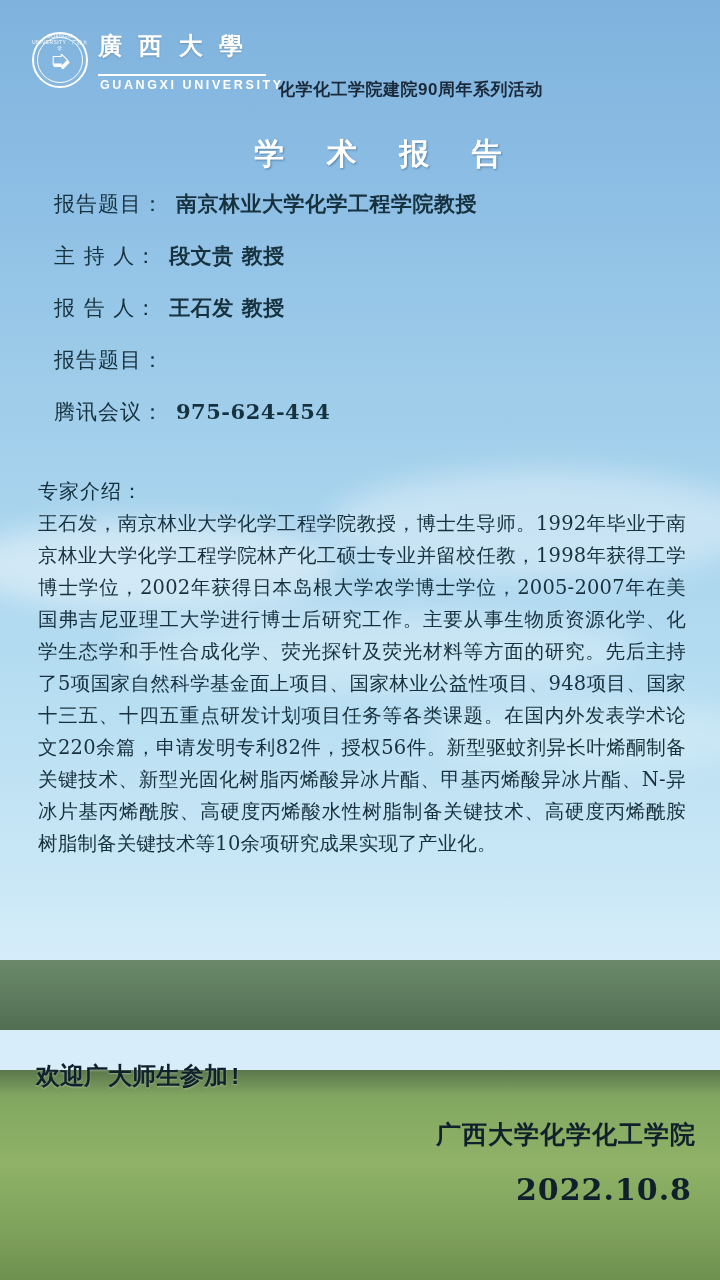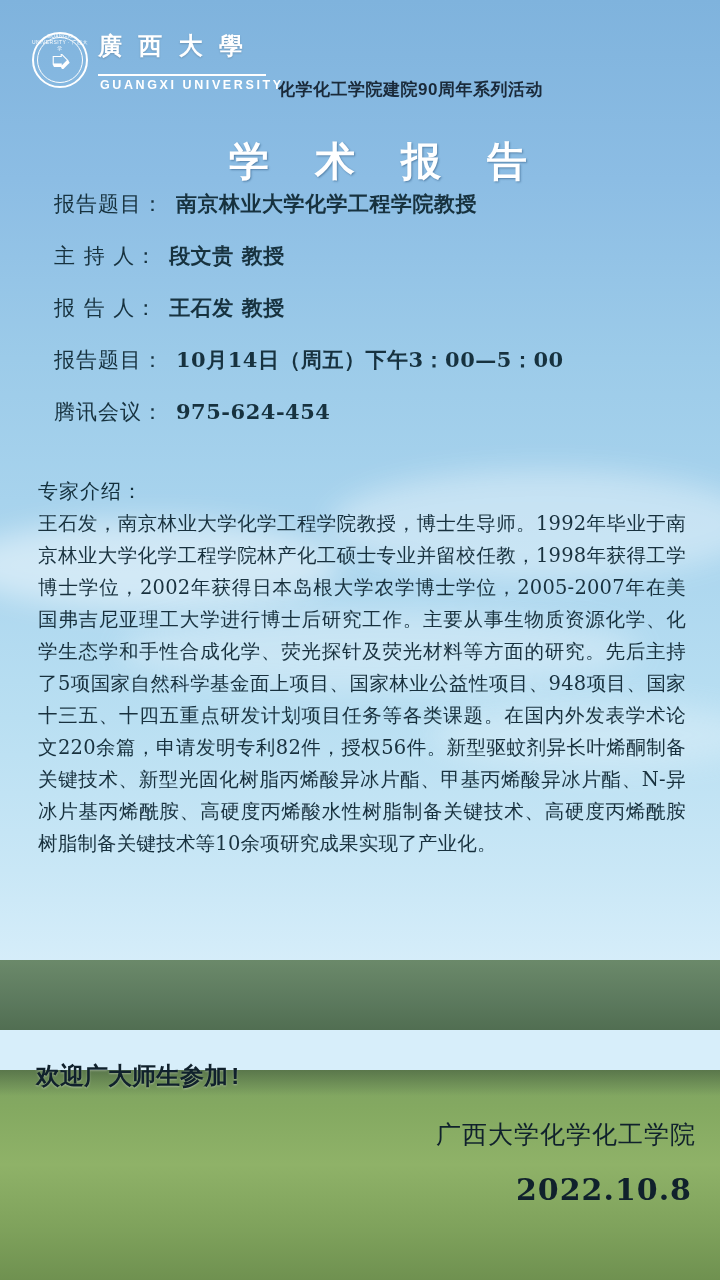--- a/index.html
+++ b/index.html
@@ -240,21 +240,21 @@
     letter-spacing: .5px;
   }
 
   
   .report-title {
     position: absolute;
     left: 0; right: 0;
     top: 134px;
     text-align: center;
     color: #ffffff;
-    font-size: 40px;
+    font-size: 30px;
     font-weight: 700;
     letter-spacing: 16px;
     text-indent: 16px;
     text-shadow: 1px 1px 2px rgba(20,60,100,.45);
     font-family: "DejaVu Serif", serif;
     margin-left: 36px;
   }
 
   
   .info {
@@ -313,21 +313,21 @@
     font-weight: 700;
     color: #10212c;
     font-family: Liberation Mono, monospace;
     text-shadow: 0 1px 2px rgba(255,255,255,.35);
   }
   .org {
     position: absolute;
     right: 24px;
     top: 1118px;
     font-size: 25px;
-    font-weight: 400;
+    font-weight: 700;
     color: #10212c;
     font-family: "DejaVu Serif", serif;
     letter-spacing: 1px;
     text-align: center;
   }
   .date {
     position: absolute;
     right: 28px;
     top: 1172px;
     font-size: 30px;
@@ -373,21 +373,20 @@
     <div class="info-row">
       <span class="info-label">主  持  人：</span>
       <span class="info-value">段文贵 教授</span>
     </div>
     <div class="info-row">
       <span class="info-label">报  告  人：</span>
       <span class="info-value">王石发 教授</span>
     </div>
     <div class="info-row">
       <span class="info-label">报告题目：</span>
-      <span class="info-value">10月14日（周五）下午3：00—5：00</span>
     </div>
     <div class="info-row">
       <span class="info-label">腾讯会议：</span>
       <span class="info-value">975-624-454</span>
     </div>
   </div>
 
   <div class="bio-head">专家介绍：</div>
   <div class="bio-body">王石发，南京林业大学化学工程学院教授，博士生导师。1992年毕业于南京林业大学化学工程学院林产化工硕士专业并留校任教，1998年获得工学博士学位，2002年获得日本岛根大学农学博士学位，2005-2007年在美国弗吉尼亚理工大学进行博士后研究工作。主要从事生物质资源化学、化学生态学和手性合成化学、荧光探针及荧光材料等方面的研究。先后主持了5项国家自然科学基金面上项目、国家林业公益性项目、948项目、国家十三五、十四五重点研发计划项目任务等各类课题。在国内外发表学术论文220余篇，申请发明专利82件，授权56件。新型驱蚊剂异长叶烯酮制备关键技术、新型光固化树脂丙烯酸异冰片酯、甲基丙烯酸异冰片酯、N-异冰片基丙烯酰胺、高硬度丙烯酸水性树脂制备关键技术、高硬度丙烯酰胺树脂制备关键技术等10余项研究成果实现了产业化。</div>
 

